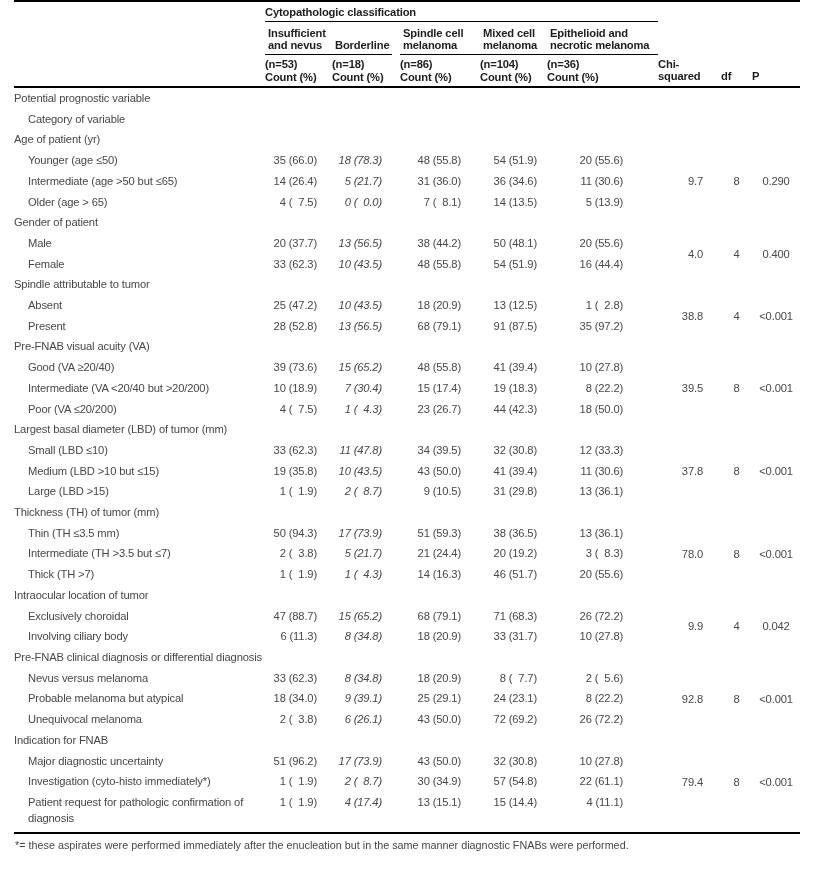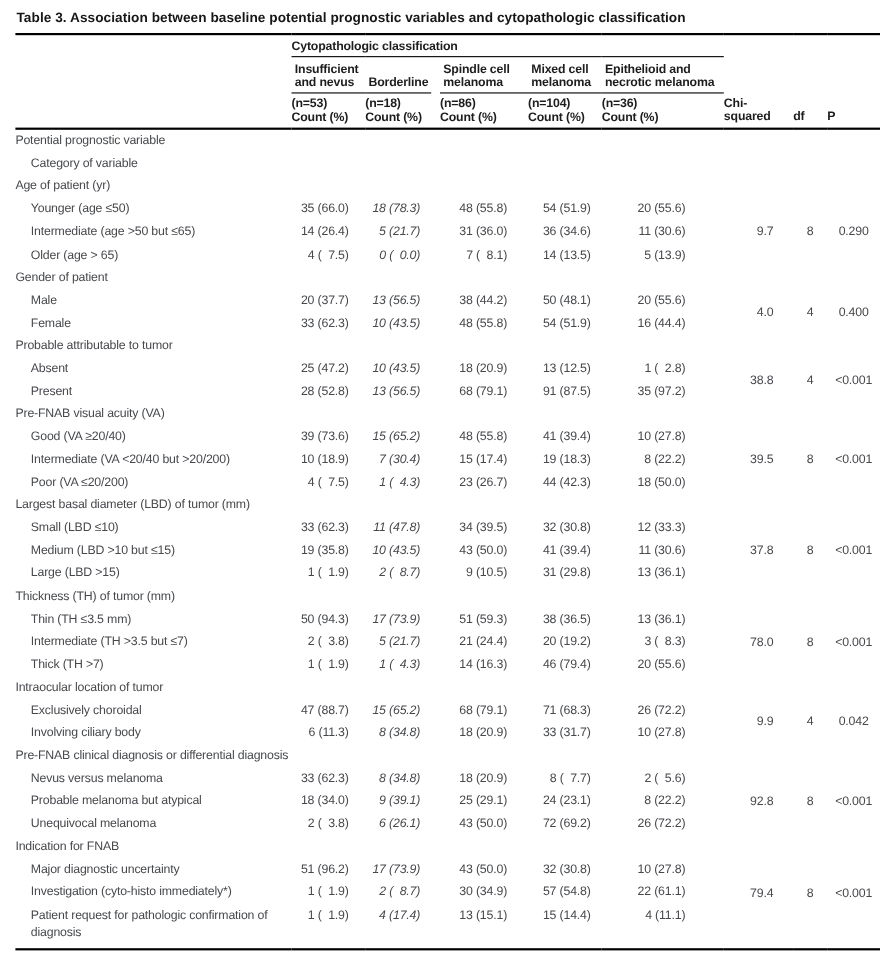--- a/index.html
+++ b/index.html
@@ -70,21 +70,20 @@
   .footnote {
     font-size: 10.8px; color: #45474b;
     padding: 5px 0 0 1px; white-space: nowrap;
   }
 </style>
 </head>
 <body>
 
 <div class="page">
 
-  <div class="title">Table 3. Association between baseline potential prognostic variables and cytopathologic classification</div>
 
   <table class="assoc">
     <colgroup>
       <col style="width:251px">
       <col style="width:67px">
         <col style="width:68px">
         <col style="width:80px">
         <col style="width:67px">
         <col style="width:111px">
       <col style="width:63px">
@@ -220,21 +219,21 @@
         </tr>
         <tr>
           <td class="lblcell ind">Female</td>
           <td class="v v1">33 (62.3)</td>
           <td class="v v2">10 (43.5)</td>
           <td class="v v3">48 (55.8)</td>
           <td class="v v4">54 (51.9)</td>
           <td class="v v5">16 (44.4)</td>
         </tr>
         <tr>
-          <td class="lblcell">Probable attributable to tumor</td>
+          <td class="lblcell">Spindle attributable to tumor</td>
           <td class="v v1"></td>
           <td class="v v2"></td>
           <td class="v v3"></td>
           <td class="v v4"></td>
           <td class="v v5"></td>
           <td class="chi"></td>
           <td class="df"></td>
           <td class="p"></td>
         </tr>
         <tr>
@@ -375,21 +374,21 @@
           <td class="v v5">3 (  8.3)</td>
           <td class="chi stat" rowspan="1">78.0</td>
           <td class="df stat" rowspan="1">8</td>
           <td class="p stat" rowspan="1">&lt;0.001</td>
         </tr>
         <tr>
           <td class="lblcell ind">Thick (TH &gt;7)</td>
           <td class="v v1">1 (  1.9)</td>
           <td class="v v2">1 (  4.3)</td>
           <td class="v v3">14 (16.3)</td>
-          <td class="v v4">46 (79.4)</td>
+          <td class="v v4">46 (51.7)</td>
           <td class="v v5">20 (55.6)</td>
           <td class="chi"></td>
           <td class="df"></td>
           <td class="p"></td>
         </tr>
         <tr>
           <td class="lblcell">Intraocular location of tumor</td>
           <td class="v v1"></td>
           <td class="v v2"></td>
           <td class="v v3"></td>
@@ -502,14 +501,15 @@
           <td class="v v3">13 (15.1)</td>
           <td class="v v4">15 (14.4)</td>
           <td class="v v5">4 (11.1)</td>
           <td class="chi"></td>
           <td class="df"></td>
           <td class="p"></td>
         </tr>
       </tbody>
   </table>
 
+  <div class="footnote">*= these aspirates were performed immediately after the enucleation but in the same manner diagnostic FNABs were performed.</div>
 
 </div>
 
 </body></html>

